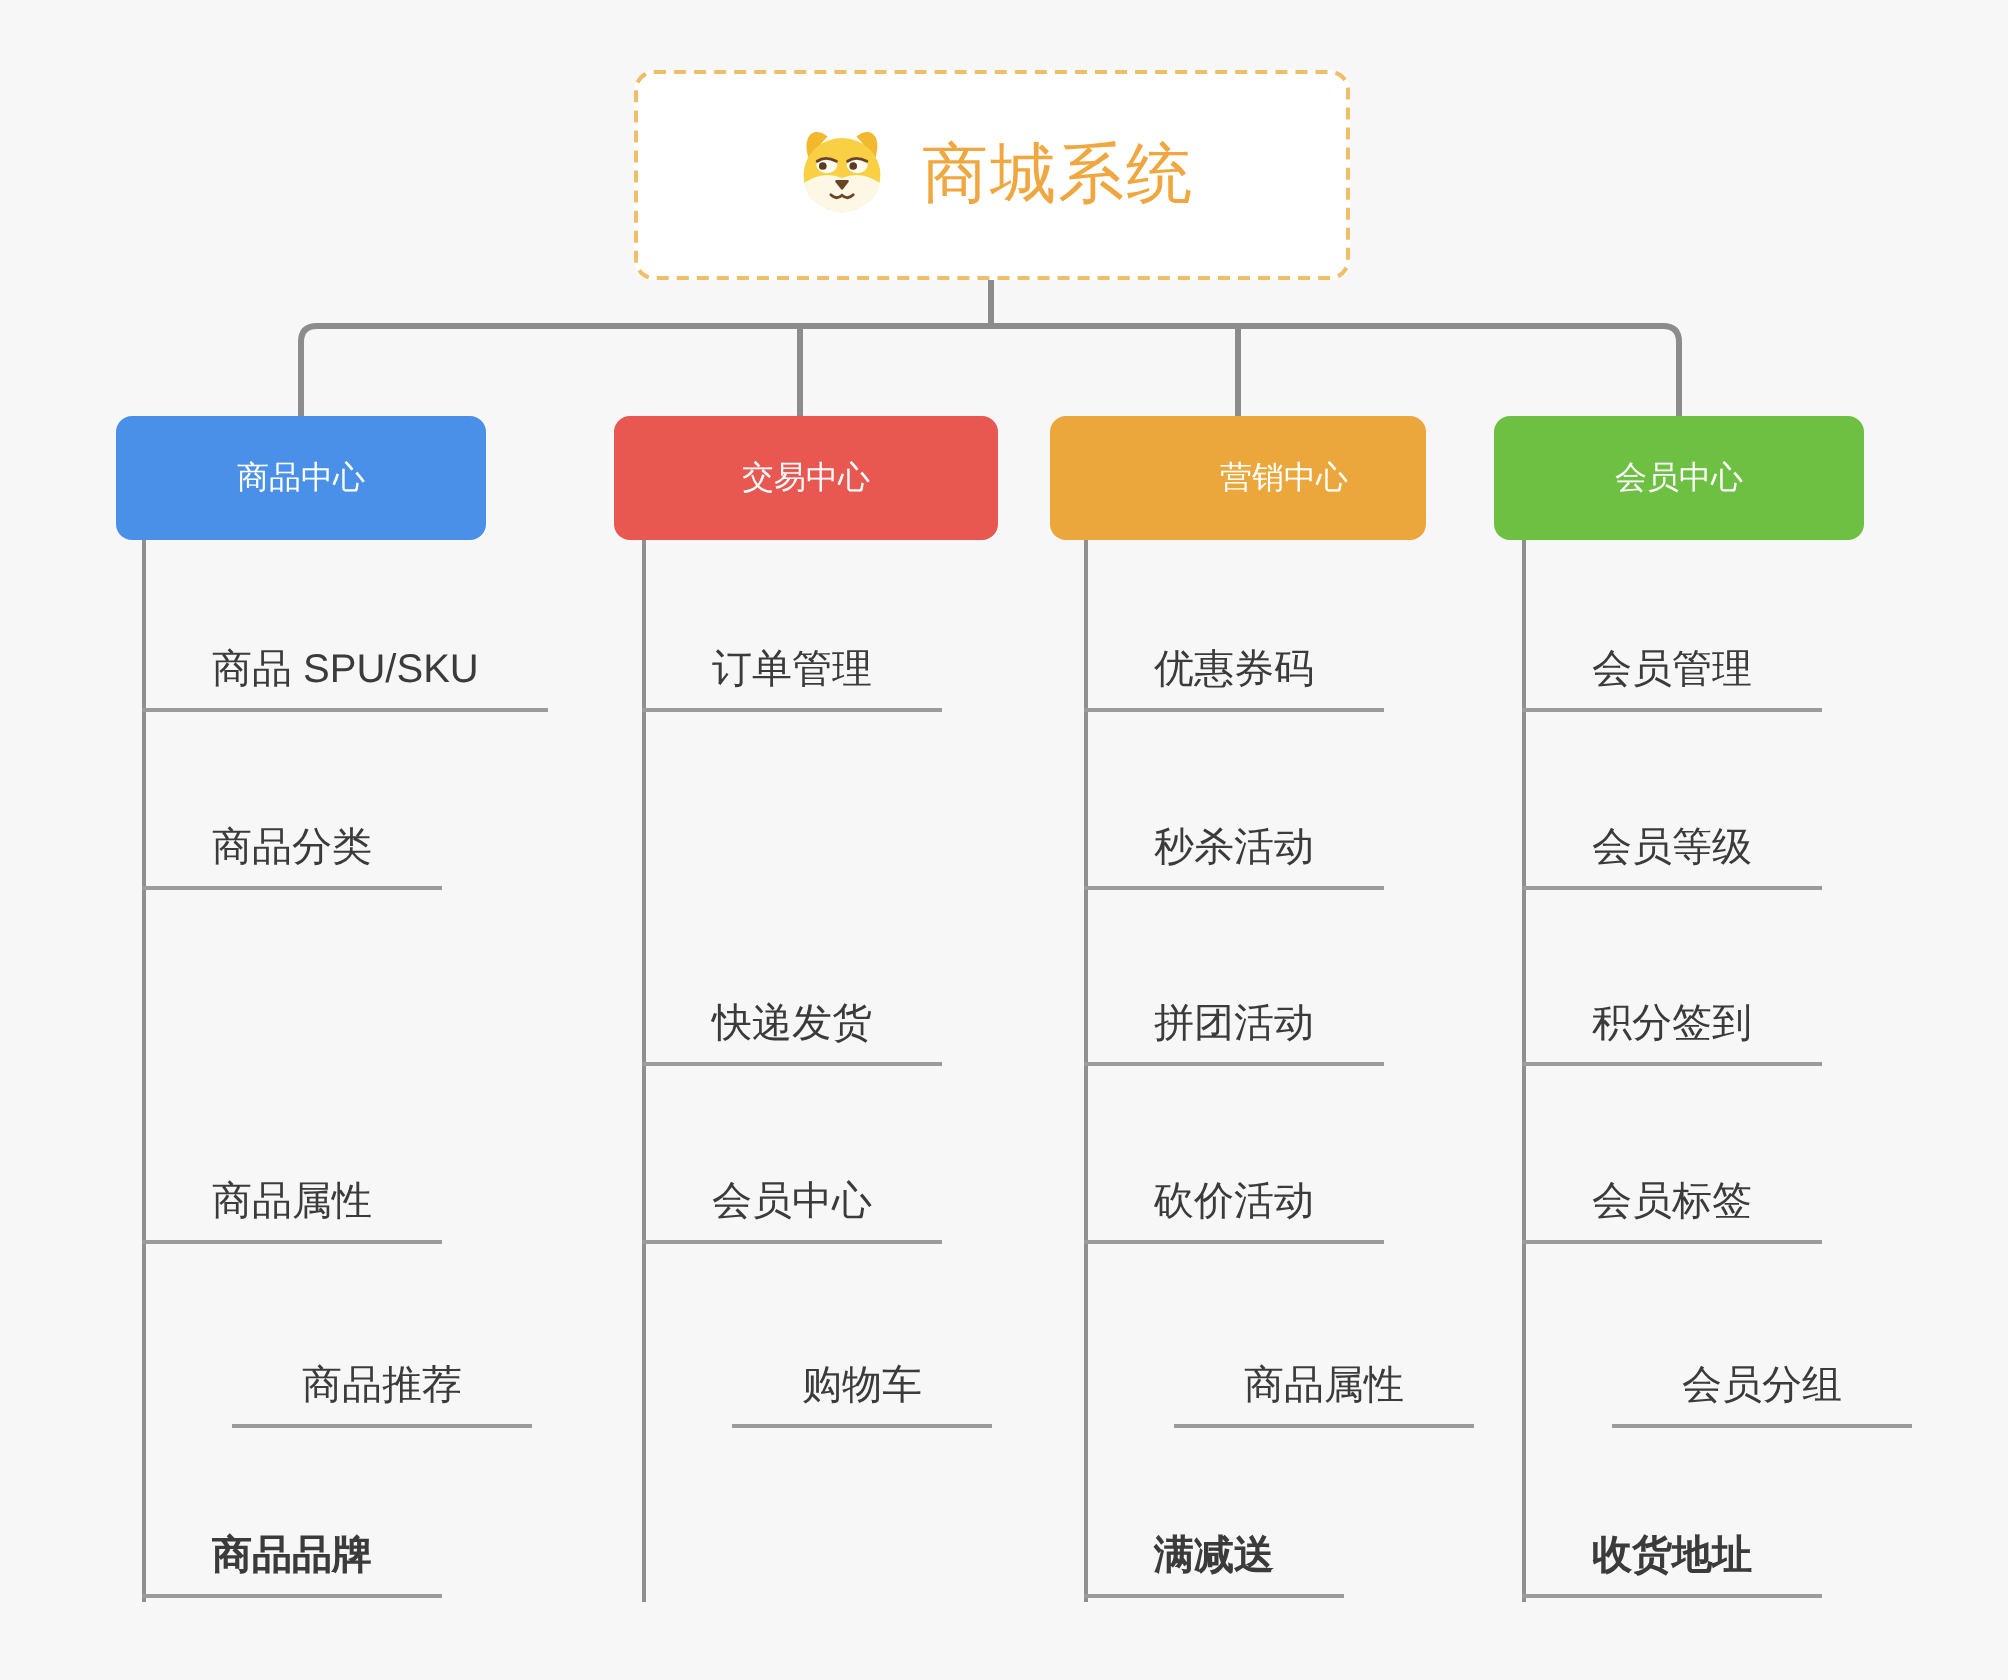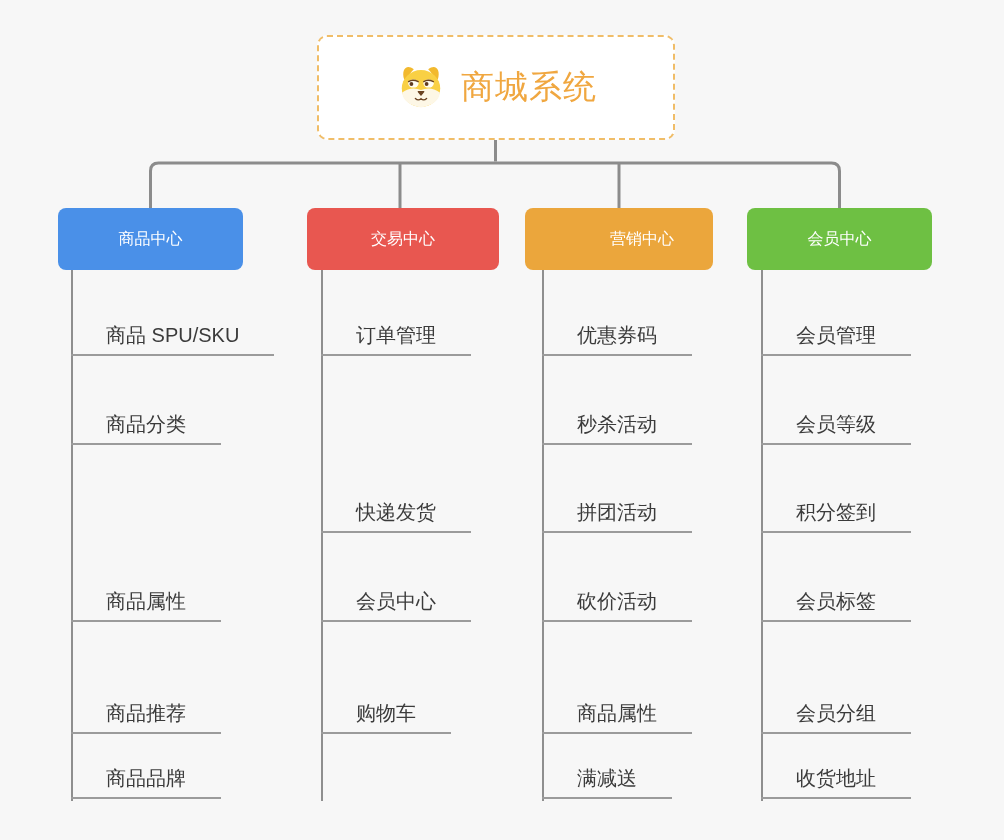--- a/index.html
+++ b/index.html
@@ -43,21 +43,21 @@
   .leaf{
     position:absolute;
     display:inline-block;
     font-size:20px;line-height:26px;color:#3b3b3b;
     padding:0 35px 6px 35px;
     border-bottom:2px solid #9b9b9b;
     white-space:nowrap;
   }
   .c1{left:71px;} .c2{left:321px;} .c3{left:542px;} .c4{left:761px;}
   .r1{top:322px;} .r2{top:411px;} .r3{top:499px;}
-  .r4{top:588px;} .r5{top:700px;} .r6{top:765px;}
+  .r4{top:588px;} .r5{top:680px;margin-left:45px;} .r6{top:765px;font-weight:bold;}
 </style>
 </head>
 <body>
 
 <div class="canvas">
 
   <svg class="connectors" width="1004" height="840" viewBox="0 0 1004 840">
     <path d="M495.5 140 V161.5" stroke="#8c8c8c" stroke-width="3" fill="none"></path>
     <path d="M150.5 208 V171 Q150.5 163 158.5 163 L831.5 163 Q839.5 163 839.5 171 V208" stroke="#8c8c8c" stroke-width="3" fill="none"></path>
     <path d="M400 163 V208" stroke="#8c8c8c" stroke-width="3" fill="none"></path>

